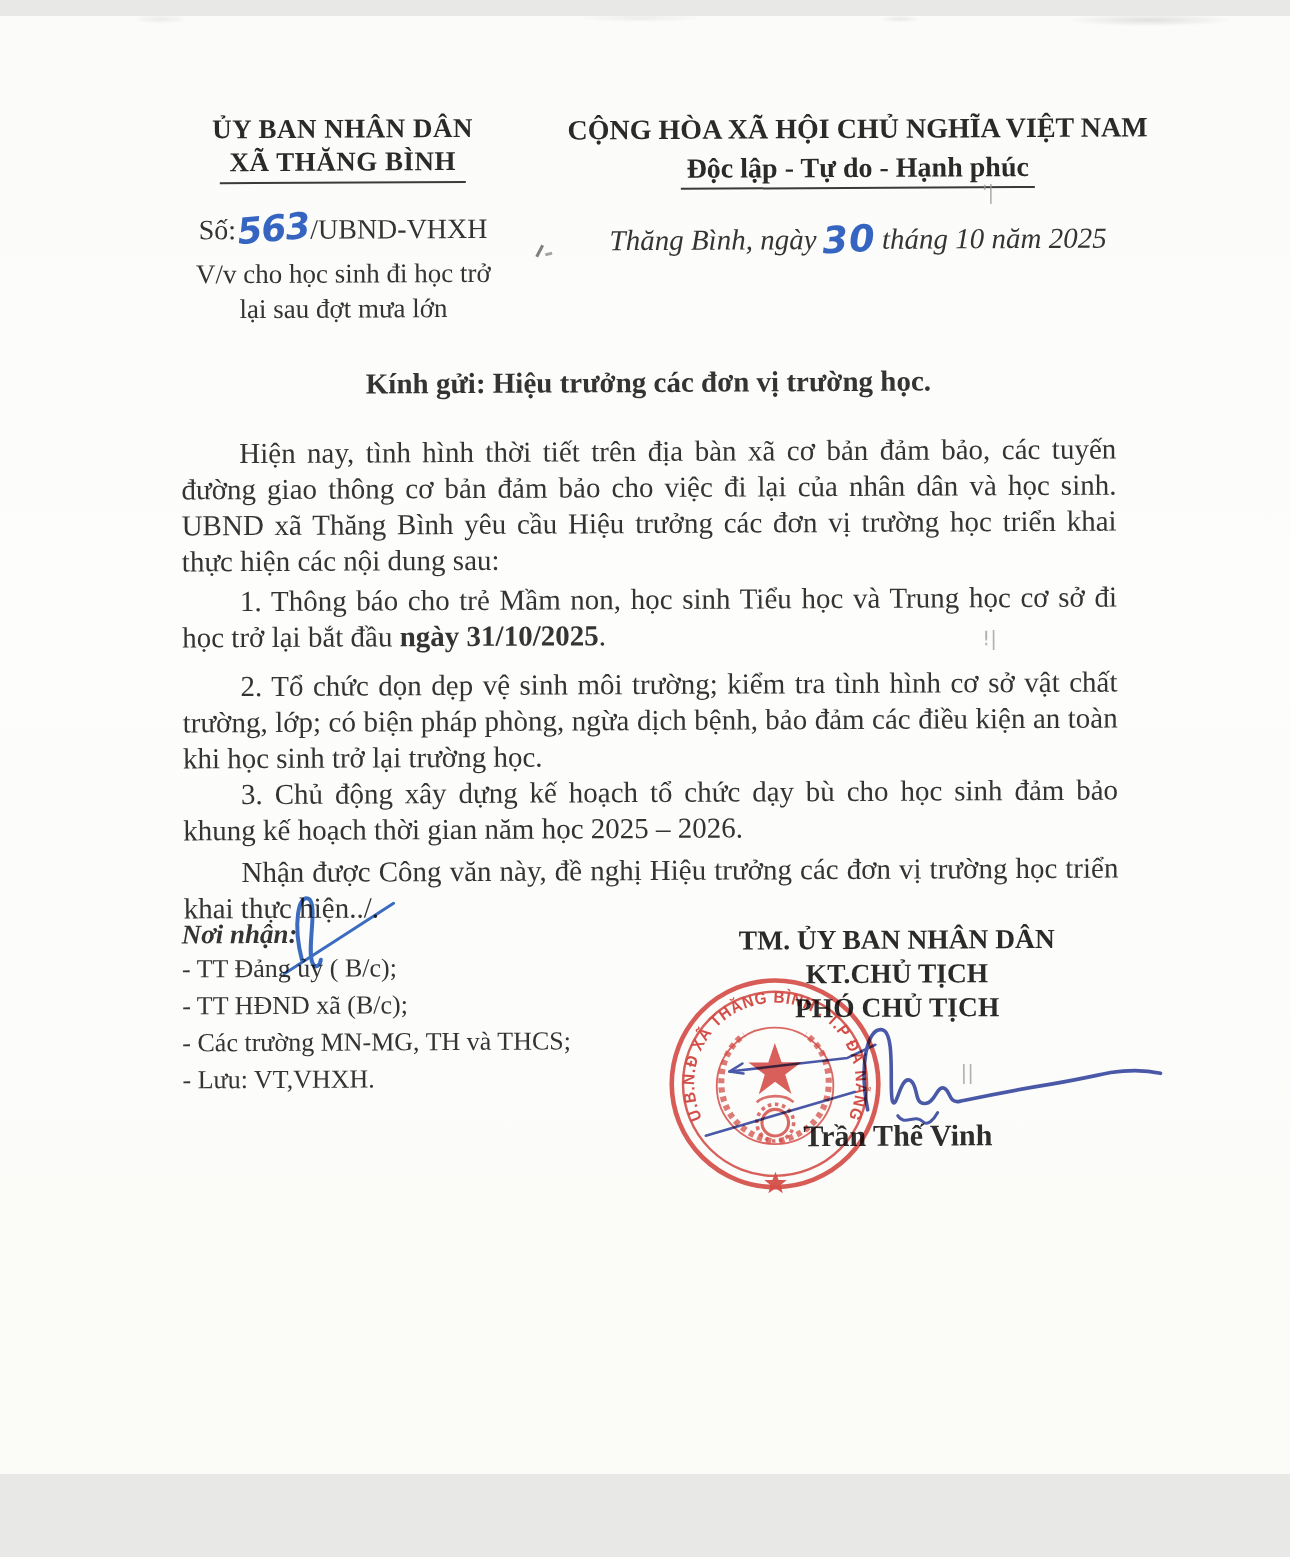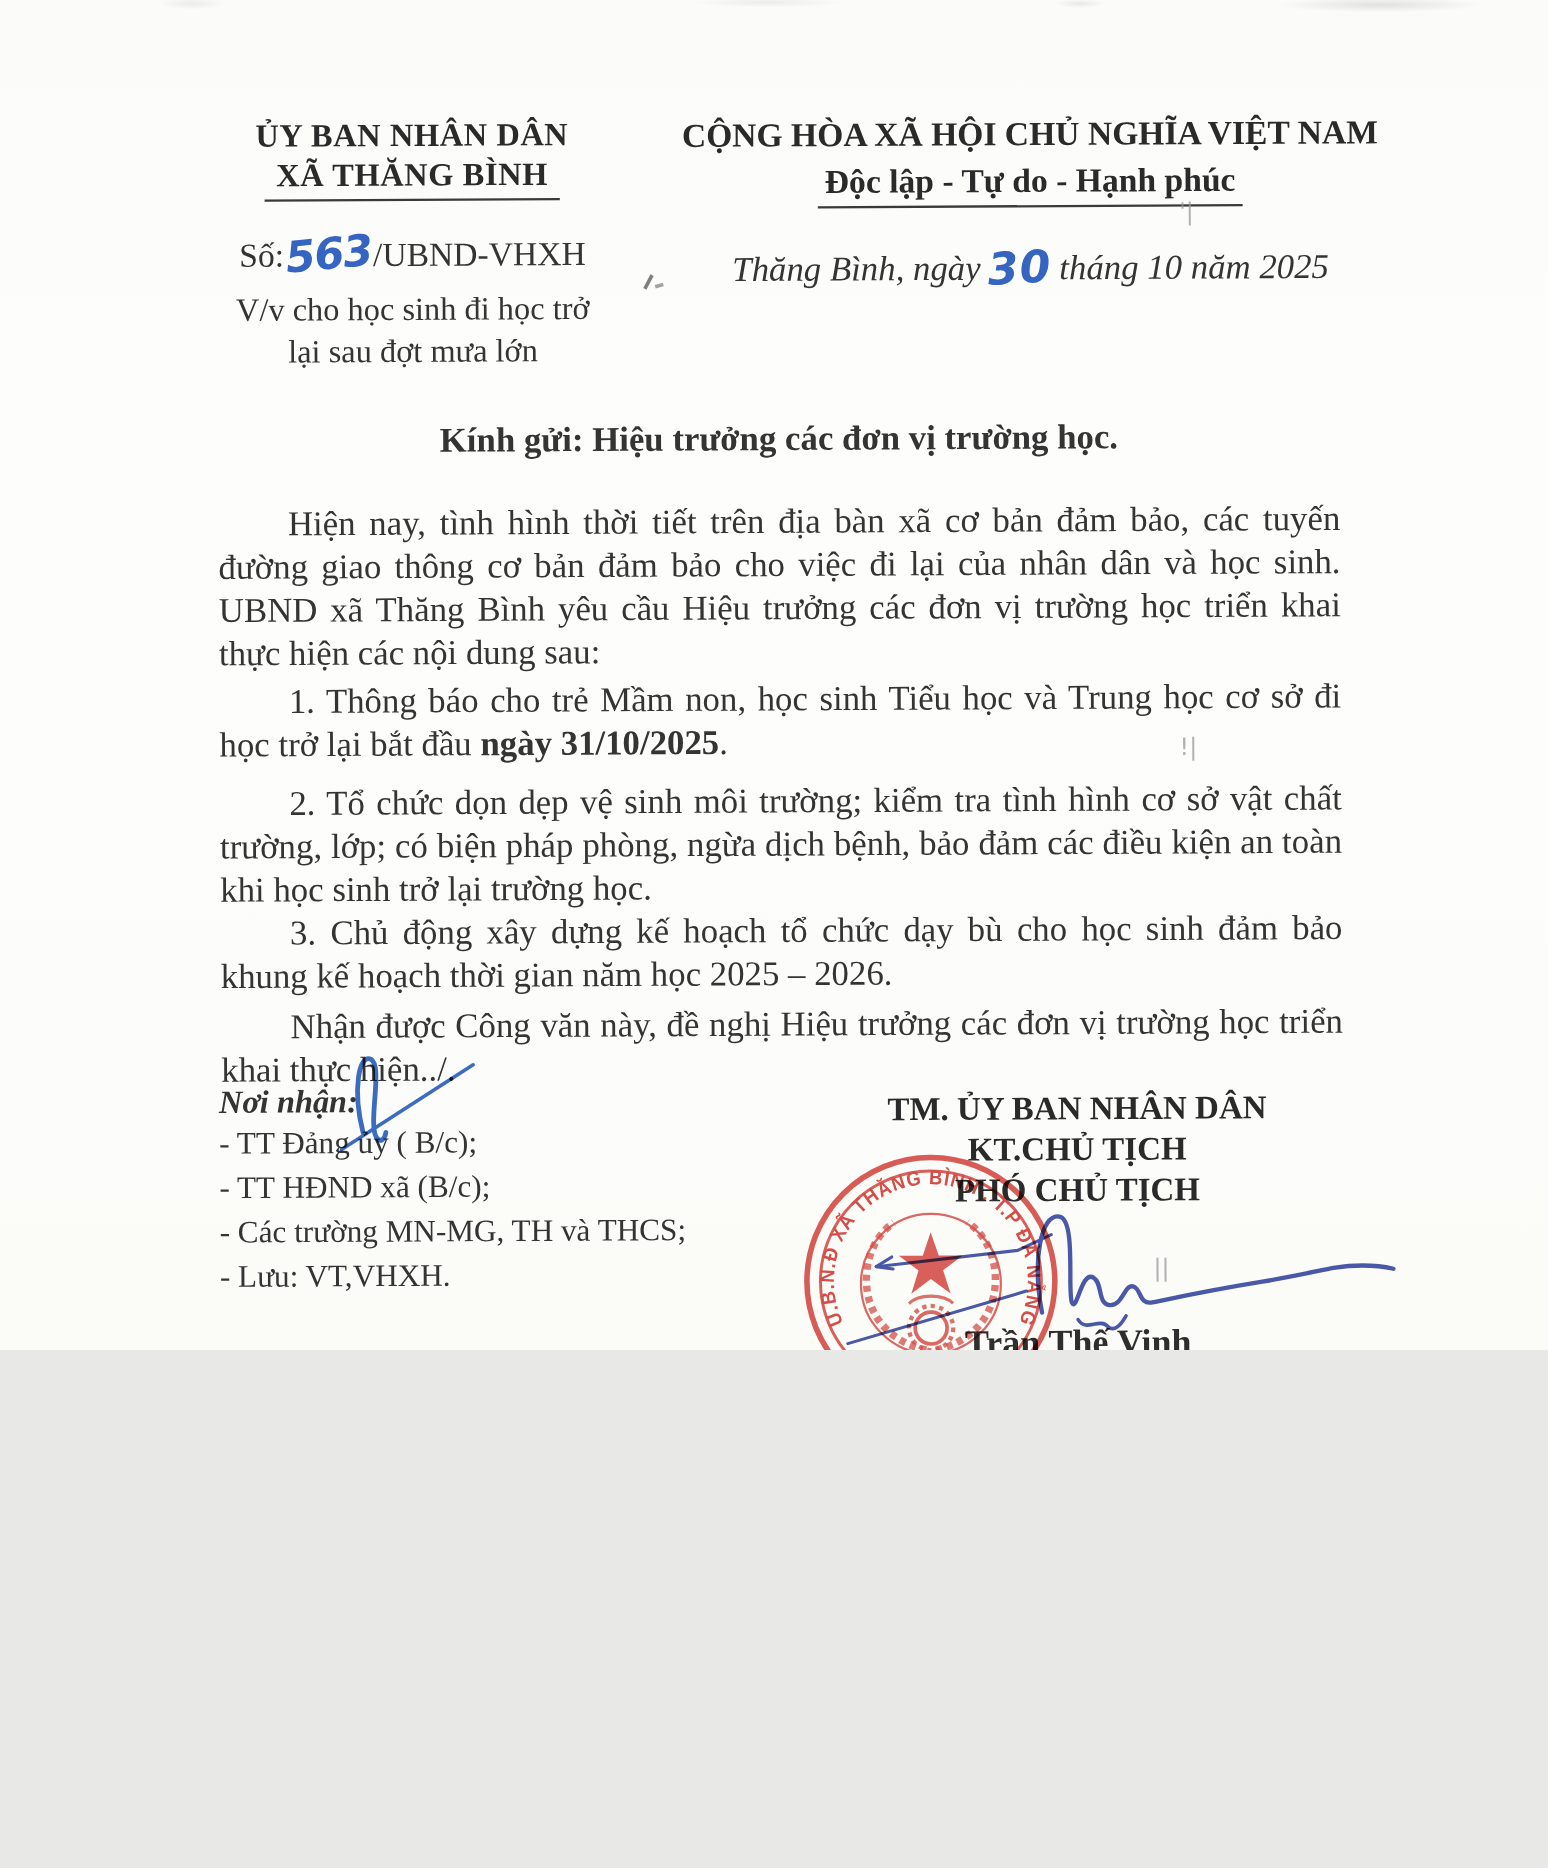--- a/index.html
+++ b/index.html
@@ -1,17 +1,17 @@
 <!DOCTYPE html>
 <html lang="vi"><head>
 <meta charset="utf-8">
 <style>
   html,body{margin:0;padding:0;background:#e8e8e6;}
   .page{
-    position:relative;width:1290px;height:1125px;margin:0 auto;
+    position:relative;width:1290px;height:1458px;margin:16px auto;
     background:linear-gradient(180deg,#fbfbf9 0%,#fdfdfc 40%,#fbfbf8 100%);
     overflow:hidden;color:#343434;
     font-family:"Liberation Serif","DejaVu Serif",serif;
   }
   .tilt{position:absolute;inset:0;transform:rotate(-0.3deg);transform-origin:50% 40%;}
   
   .hdr-left{position:absolute;left:150px;top:96px;width:390px;text-align:center;}
   .org1{font-weight:bold;font-size:27px;letter-spacing:.5px;color:#2a2a2a;}
   .org2{font-weight:bold;font-size:27px;letter-spacing:.5px;color:#2a2a2a;display:inline-block;
         border-bottom:2.5px solid #3a3a3a;padding:2px 10px 4px;}

